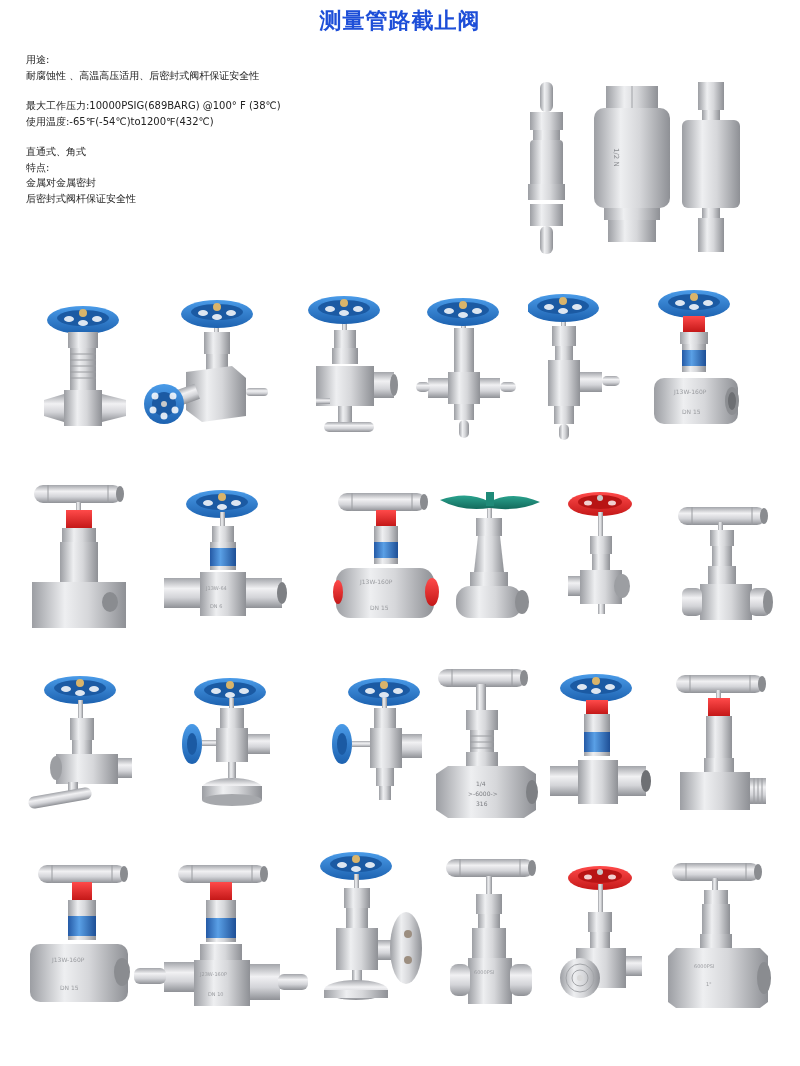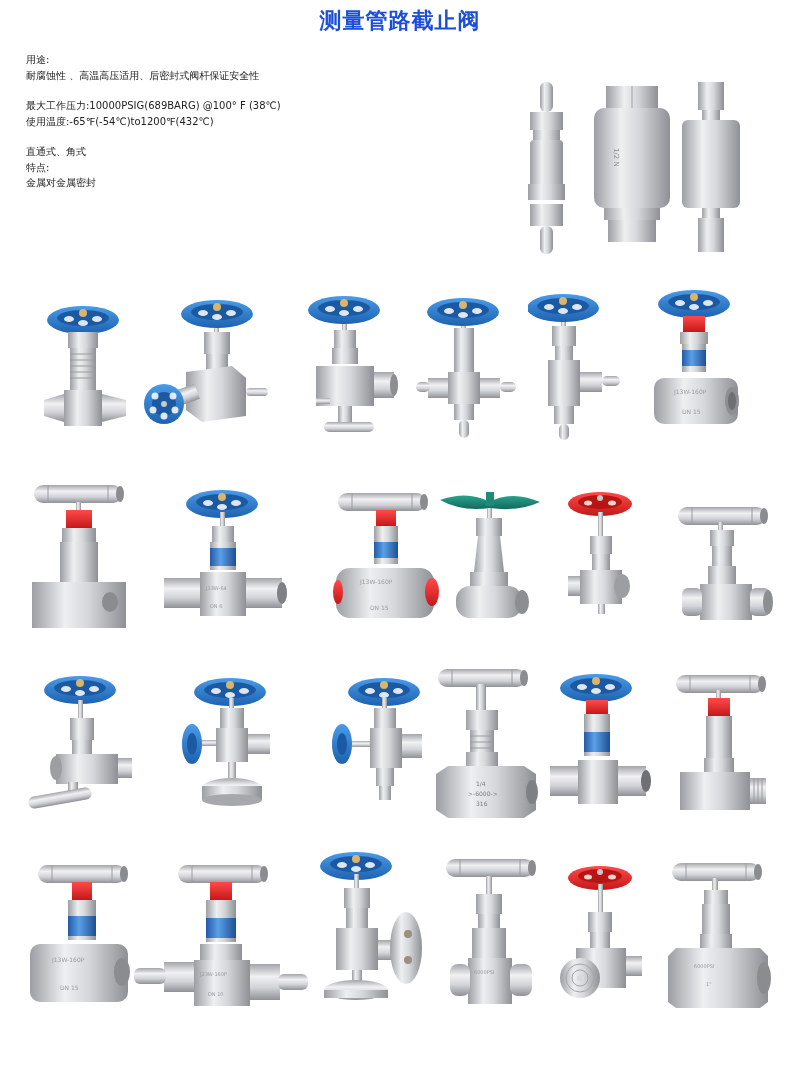--- a/index.html
+++ b/index.html
@@ -80,20 +80,21 @@
     <div class="line">耐腐蚀性 、高温高压适用、后密封式阀杆保证安全性</div>
   </div>
   <div class="grp">
     <div class="line">最大工作压力:10000PSIG(689BARG) @100° F (38℃)</div>
     <div class="line">使用温度:-65℉(-54℃)to1200℉(432℃)</div>
   </div>
   <div class="grp">
     <div class="line">直通式、角式</div>
     <div class="line">特点:</div>
     <div class="line">金属对金属密封</div>
+    <div class="line">后密封式阀杆保证安全性</div>
   </div>
 </div>
 
 <div class="hero">
   <svg width="265" height="180" viewBox="0 0 265 180">
 
     <g>
       <rect x="30" y="4" width="13" height="30" rx="6" fill="url(#steelV)"></rect>
       <rect x="20" y="34" width="33" height="18" fill="url(#steelV)"></rect>
       <rect x="23" y="52" width="27" height="10" fill="url(#steelV)"></rect>

